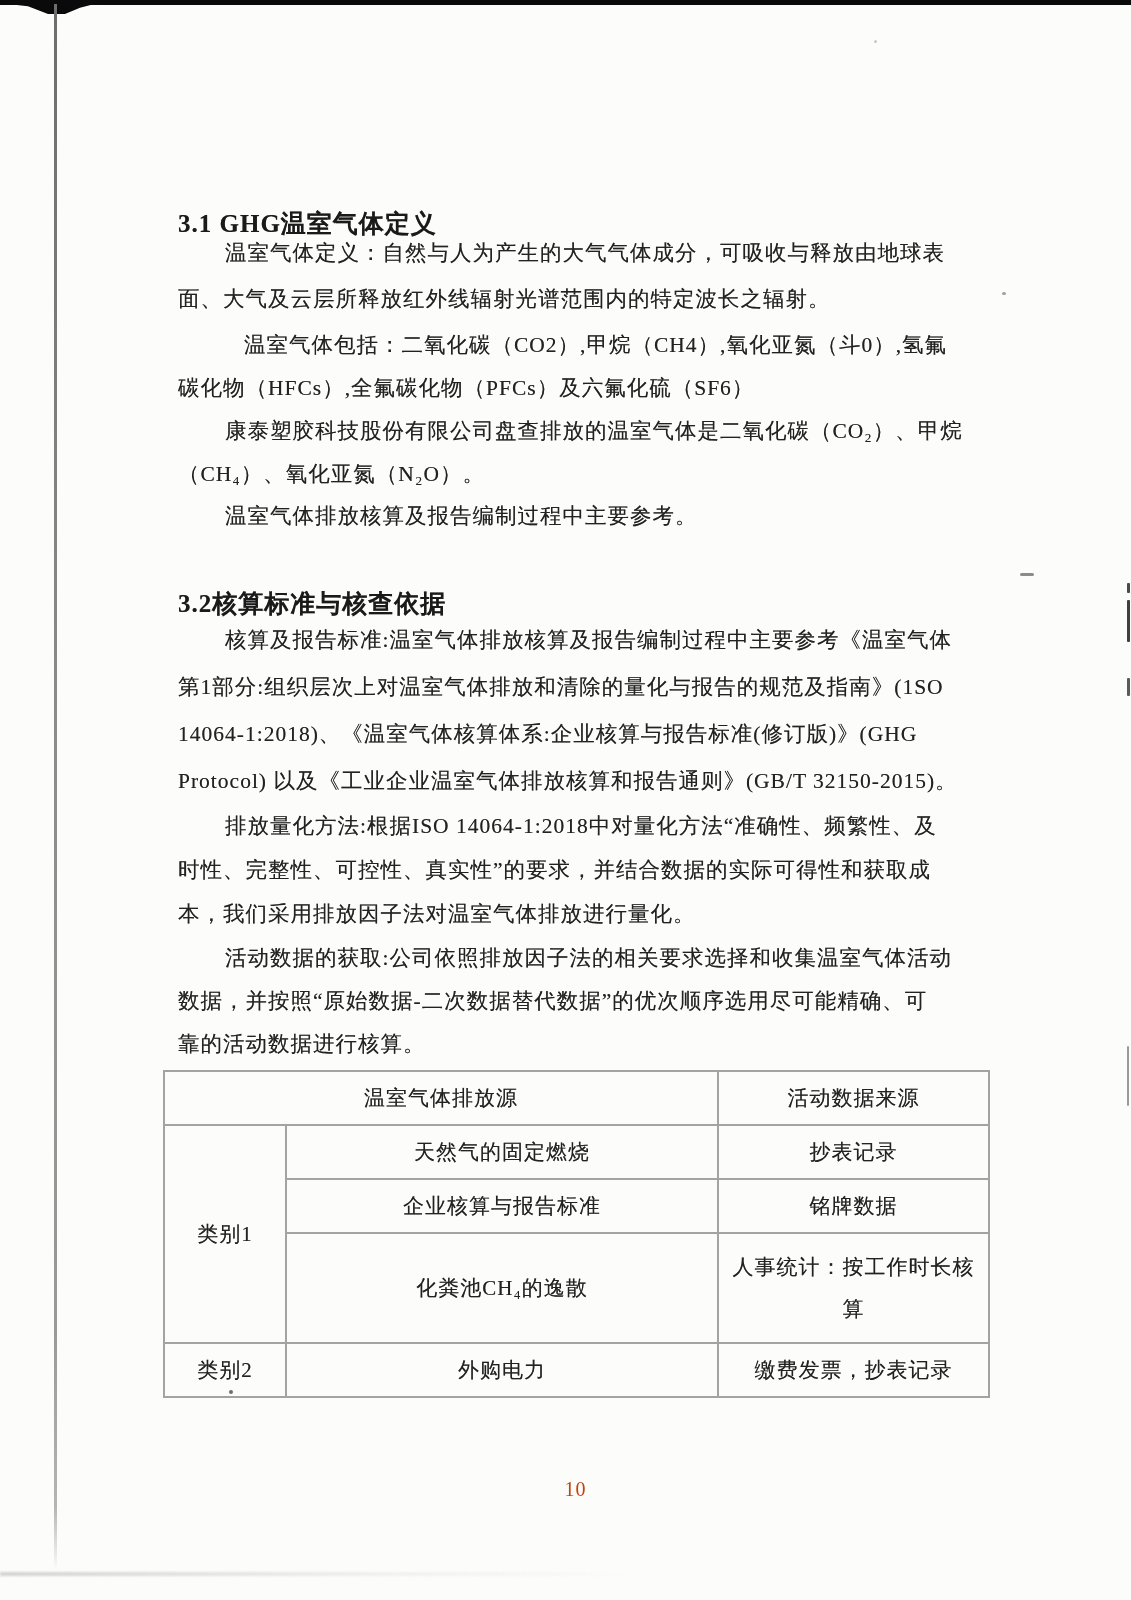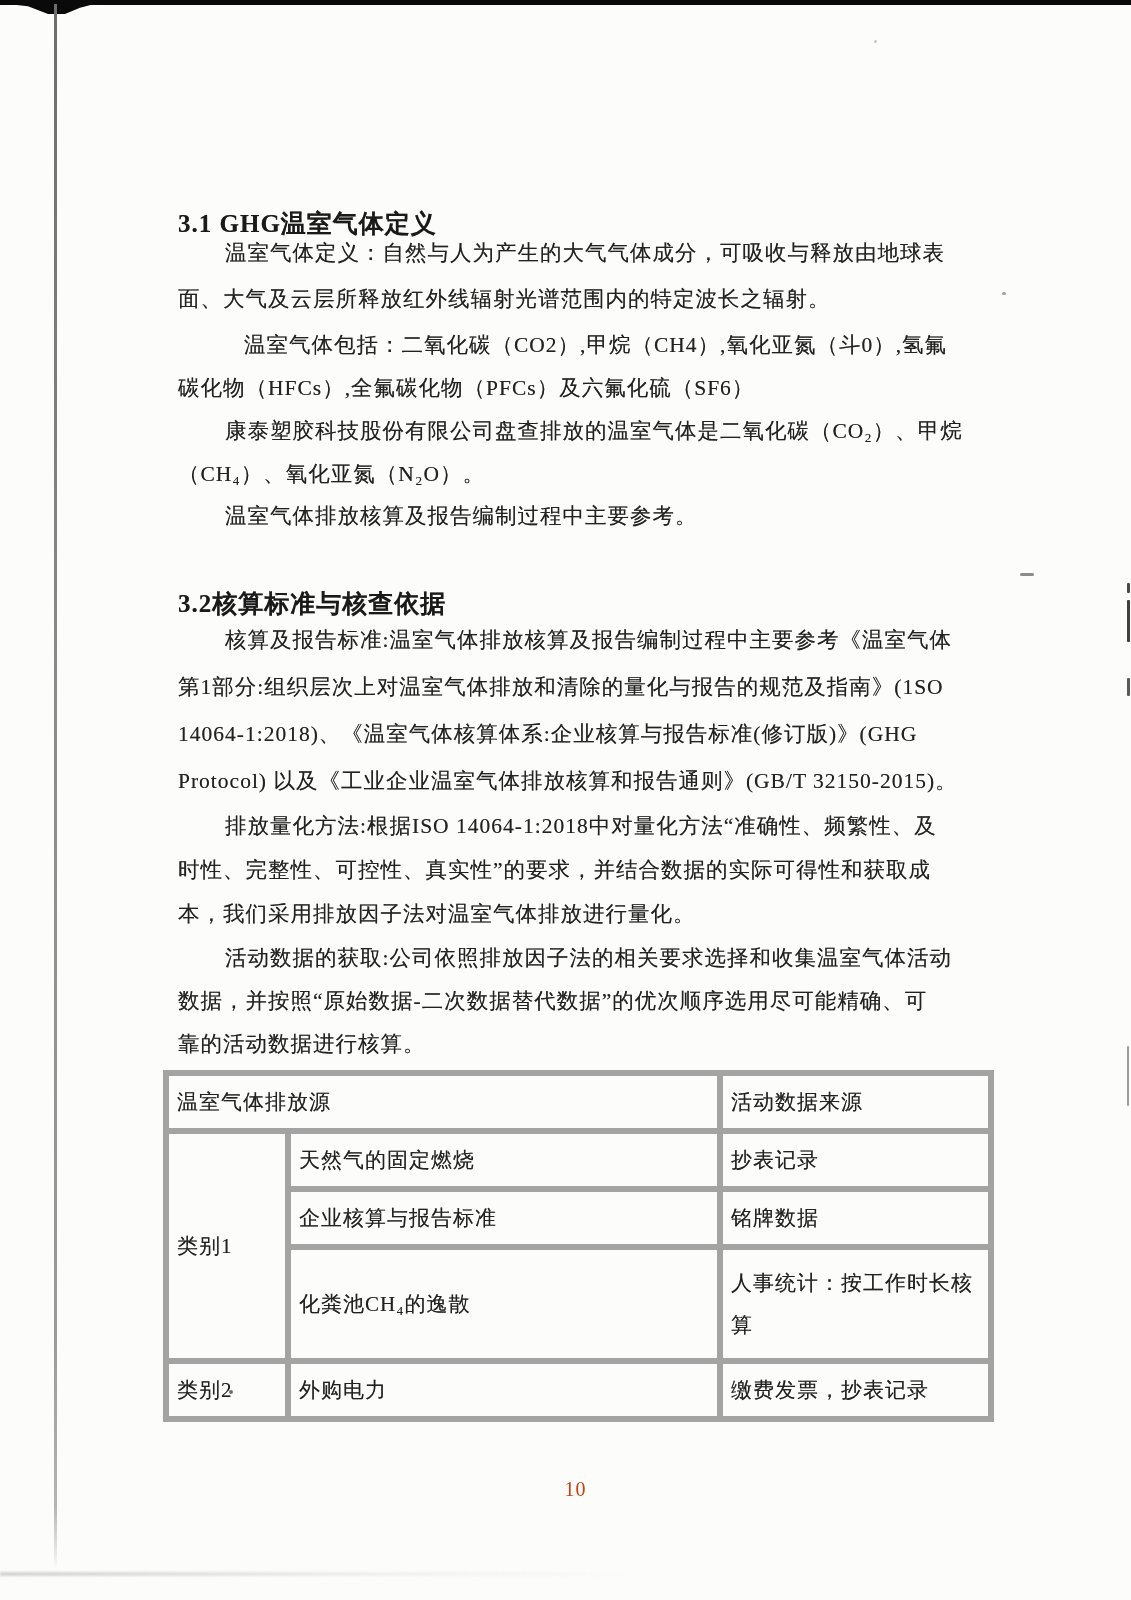--- a/index.html
+++ b/index.html
@@ -66,22 +66,22 @@
   .y945{top:943px;}.y988{top:986px;}.y1031{top:1029px;}
 
   
   .ghg-table{
     position:absolute;left:163px;top:1070px;width:825px;
     border-collapse:collapse;table-layout:fixed;
     font-size:21px;color:#222;
     text-shadow:0 0 .45px rgba(30,30,30,.5);
   }
   .ghg-table td,.ghg-table th{
-    border:6px solid #a3a3a3;
-    text-align:left;vertical-align:middle;
+    border:2px solid #a3a3a3;
+    text-align:center;vertical-align:middle;
     font-weight:normal;letter-spacing:1px;
     padding:12px 8px;overflow:hidden;
   }
   .row-head{height:48px;}
   .row-1{height:41px;}
   .row-2{height:45px;}
   .row-3{height:84px;}
   .row-4{height:43px;}
   .cell-wrap{white-space:normal;word-break:break-all;line-height:42px;}
   .page-number{

